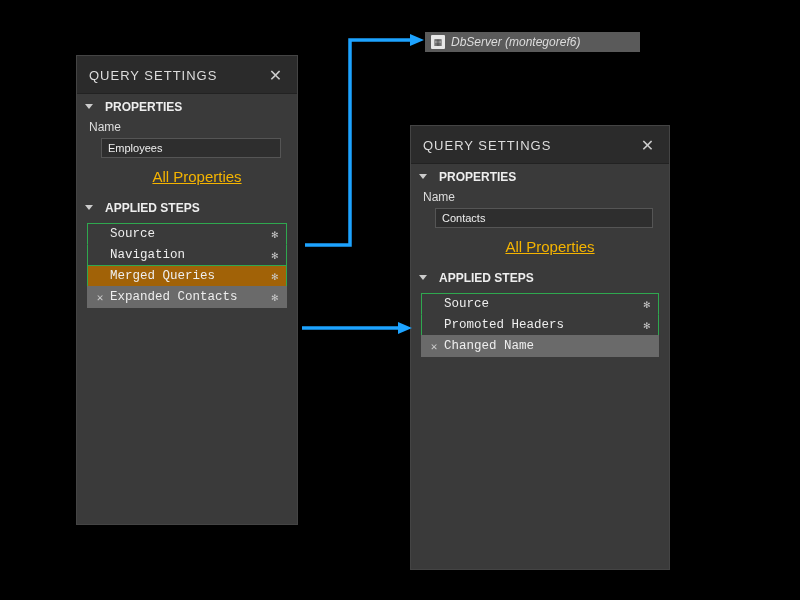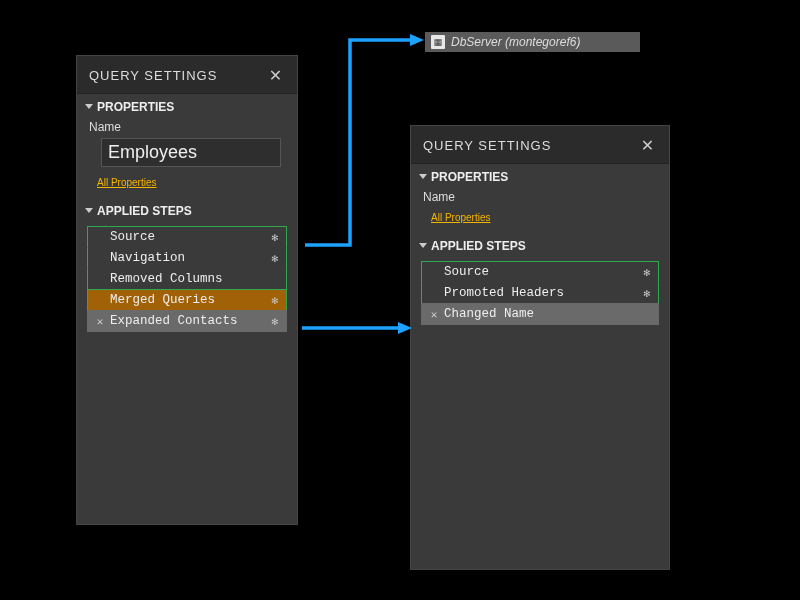--- a/index.html
+++ b/index.html
@@ -43,52 +43,53 @@
     display: flex;
     flex-direction: column;
   }
   .section-header {
     display: flex;
     align-items: center;
     padding: 6px 10px 4px 8px;
     color: #eee;
     font-size: 12px;
     font-weight: 600;
-    gap: 4px;
+    gap: 12px;
   }
   .caret {
     display: inline-block;
     width: 0; height: 0;
     border-left: 4px solid transparent;
     border-right: 4px solid transparent;
     border-top: 5px solid #ccc;
     transform: translateY(-1px);
   }
   .field-label {
     color: #ddd;
     font-size: 12px;
     padding: 2px 0 2px 12px;
   }
   .name-input {
     margin: 2px 14px 4px 24px;
     background: #2e2e2e;
     border: 1px solid #555;
     color: #eee;
-    font-size: 18px;
+    font-size: 11px;
     padding: 3px 6px;
     width: calc(100% - 40px);
     font-family: inherit;
   }
   .link {
     color: #f5b400;
     text-decoration: underline;
-    font-size: 10px;
+    font-size: 15px;
     padding: 6px 0 10px 20px;
     cursor: pointer;
     display: inline-block;
+    text-align: center;
   }
   .steps-box {
     margin: 4px 10px 8px 10px;
     background: #3a3a3a;
     flex: 1;
     display: flex;
     flex-direction: column;
     font-family: Liberation Mono, monospace;
   }
   .step {
@@ -184,27 +185,20 @@
           </span>
           <span class="gear">✻</span>
         </div>
         <div class="step green-mid">
           <span class="left">
             <span class="x"></span>
             <span>Navigation</span>
           </span>
           <span class="gear">✻</span>
         </div>
-        <div class="step green-bot">
-          <span class="left">
-            <span class="x"></span>
-            <span>Removed Columns</span>
-          </span>
-          <span class="gear"></span>
-        </div>
         <div class="step green">
           <span class="left">
             <span class="x"></span>
             <span>Merged Queries</span>
           </span>
           <span class="gear">✻</span>
         </div>
         <div class="step selected">
           <span class="left">
             <span class="x">✕</span>
@@ -220,20 +214,21 @@
   <div class="panel-title">
     <span>QUERY SETTINGS</span>
     <span class="close-btn">✕</span>
   </div>
   <div class="section-wrap">
     <div class="section-header">
       <span class="caret"></span>
       <span>PROPERTIES</span>
     </div>
     <div class="field-label">Name</div>
+    <input class="name-input" value="Contacts" style="">
     <span class="link">All Properties</span>
 
     <div class="section-header">
       <span class="caret"></span>
       <span>APPLIED STEPS</span>
     </div>
     <div class="steps-box" id="steps2">
         <div class="step green-top">
           <span class="left">
             <span class="x"></span>

